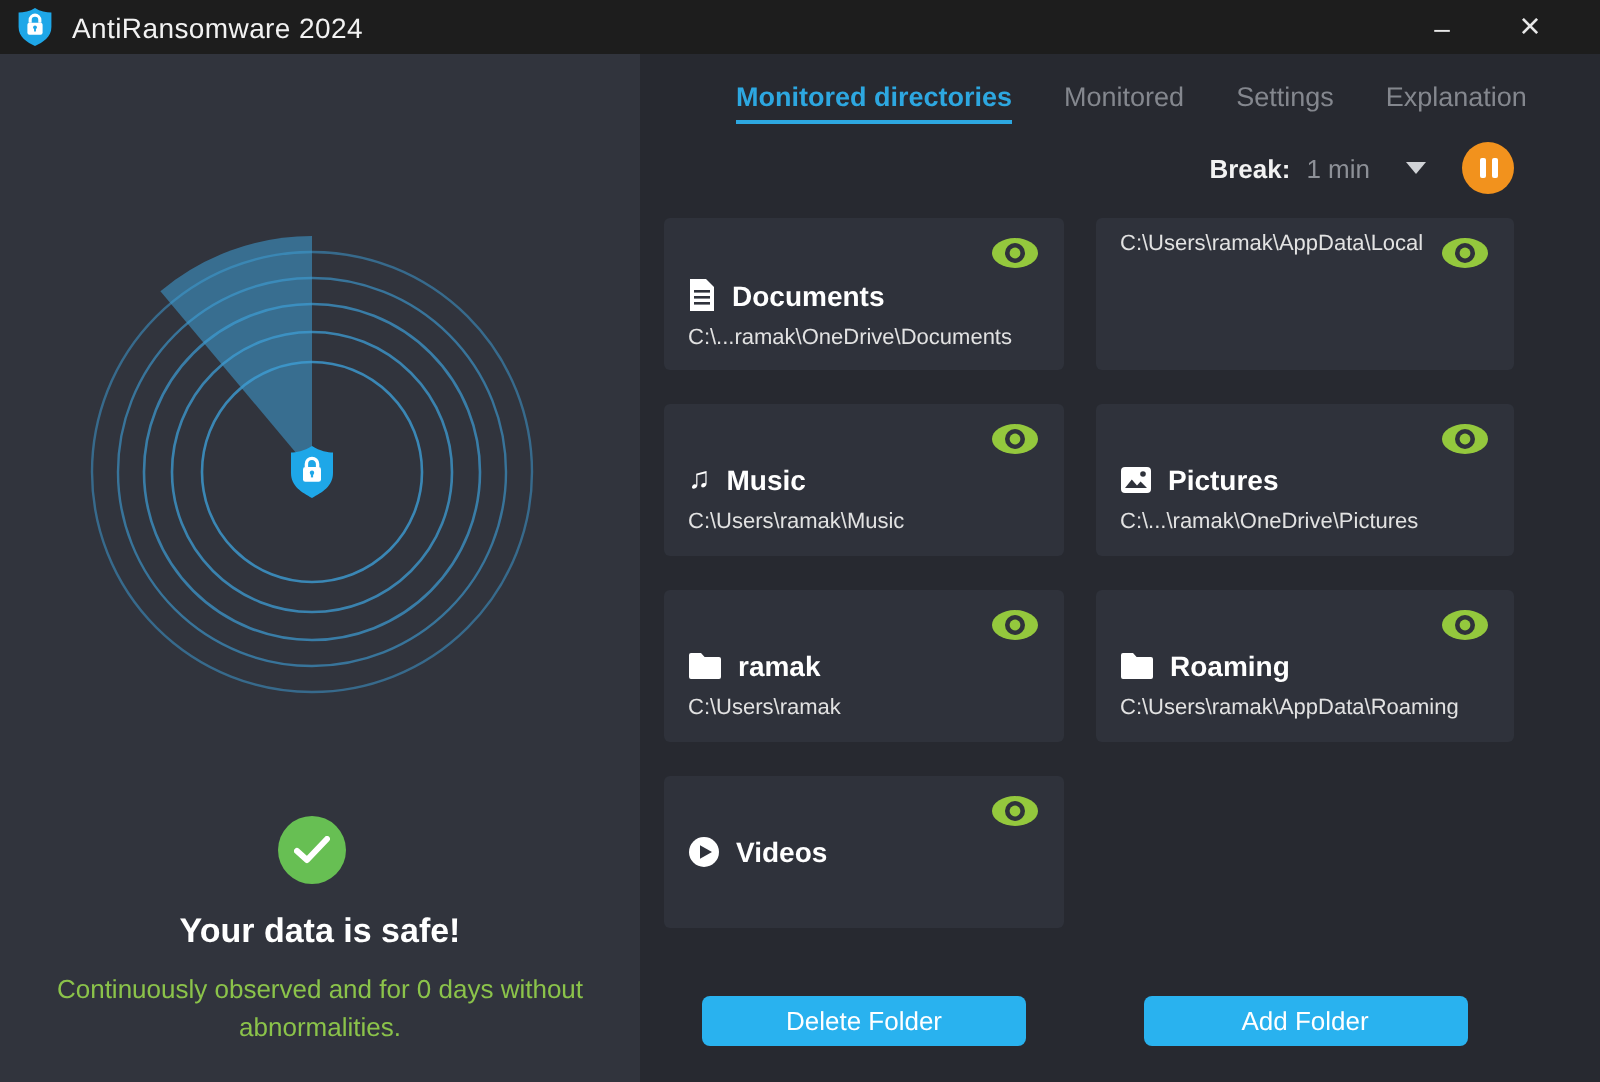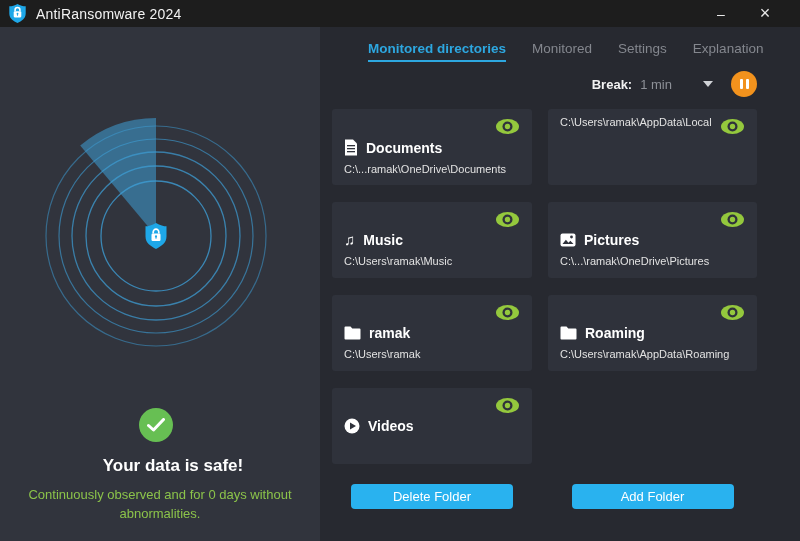--- a/index.html
+++ b/index.html
@@ -10,53 +10,53 @@
   .titlebar { height:27px; background:#1d1d1d; display:flex; align-items:center; padding:0 13px 0 8px; flex:0 0 27px; }
   .app-icon { width:19px; height:21px; margin-right:9px; }
   .win-title { color:#f2f2f2; font-size:14px; letter-spacing:.2px; }
   .win-controls { margin-left:auto; display:flex; align-items:center; height:100%; }
   .win-btn { width:44px; height:27px; display:flex; align-items:center; justify-content:center; color:#e8e8e8; cursor:default; }
   .win-btn.minimize { font-size:14px; }
   .win-btn.close { font-size:18px; }
 
   
   .content { flex:1; display:flex; }
-  .left-panel { width:320px; background:#31343d; position:relative; flex:0 0 320px;padding-left:13px; }
+  .left-panel { width:320px; background:#31343d; position:relative; flex:0 0 320px; }
   .right-panel { flex:1; background:#272930; padding-left:12px; }
 
   
   .radar-svg { position:absolute; left:0; top:0; }
   .check-circle { position:absolute; left:139px; top:381px; width:34px; height:34px; border-radius:50%; background:#67bf53; display:flex; align-items:center; justify-content:center; }
   .safe-headline { position:absolute; top:429px; width:100%; text-align:center; color:#ffffff; font-size:17px; font-weight:bold; }
   .safe-subtext { position:absolute; top:458px; left:20px; width:280px; text-align:center; color:#8bc34a; font-size:13px; line-height:19px; }
 
   
   .tabs { display:flex; gap:26px; margin:14px 0 0 36px; align-items:flex-end; }
   .tab { color:#84878e; font-size:13.5px; padding-bottom:4px; border-bottom:2px solid transparent; cursor:default; }
   .tab.active { color:#2da7e0; border-bottom-color:#2da7e0; font-weight:bold; }
 
   
   .break-row { width:425px; display:flex; align-items:center; justify-content:flex-end; margin-top:9px; height:26px; gap:8px; }
   .break-label { color:#f2f2f2; font-size:13px; font-weight:bold; }
-  .break-value { color:#8d9097; font-size:13px; margin-right:23px; }
+  .break-value { color:#8d9097; font-size:13px; margin-right:10px; }
   .caret { width:0; height:0; border-left:5px solid transparent; border-right:5px solid transparent; border-top:6px solid #d0d2d6; margin-right:10px; }
   .pause-btn { width:26px; height:26px; border-radius:50%; background:#f2921d; border:none; display:flex; align-items:center; justify-content:center; gap:3px; cursor:pointer; }
   .pause-btn .bar { width:3px; height:10px; background:#ffffff; border-radius:1px; }
 
   
   .grid { display:grid; grid-template-columns:200px 209px; column-gap:16px; row-gap:17px; width:425px; margin-top:12px; }
   .card { background:#2f323b; border-radius:3px; height:76px; position:relative; padding:0 12px; }
   .eye { position:absolute; top:9px; right:12px; }
   .card-title { display:flex; align-items:center; gap:8px; margin-top:30px; }
   .card-name { color:#ffffff; font-size:14px; font-weight:bold; }
   .card-path { color:#e2e2e2; font-size:11px; margin-top:7px; white-space:nowrap; }
   .glyph-icon { color:#ffffff; font-size:15px; line-height:14px; }
 
   
-  .footer { display:grid; grid-template-columns:200px 209px; column-gap:16px; width:425px; margin-top:20px; }
+  .footer { display:grid; grid-template-columns:200px 209px; column-gap:16px; width:425px; margin-top:34px; }
   .btn { width:162px; height:25px; margin:0 auto; background:#29b2ef; color:#ffffff; border:none; border-radius:4px; font-size:13px; font-family:"Liberation Sans", sans-serif; display:flex; align-items:center; justify-content:center; cursor:pointer; }
 </style>
 </head>
 <body>
 
 <div class="window">
 
   <div class="titlebar">
     <svg class="app-icon" viewBox="0 0 22 24">
       <path d="M11,1 C14,3 17.5,3.6 20.5,3.6 L20.5,12 C20.5,18 15.5,20.8 11,23 C6.5,20.8 1.5,18 1.5,12 L1.5,3.6 C4.5,3.6 8,3 11,1 Z" fill="#1ea7e8"></path>

